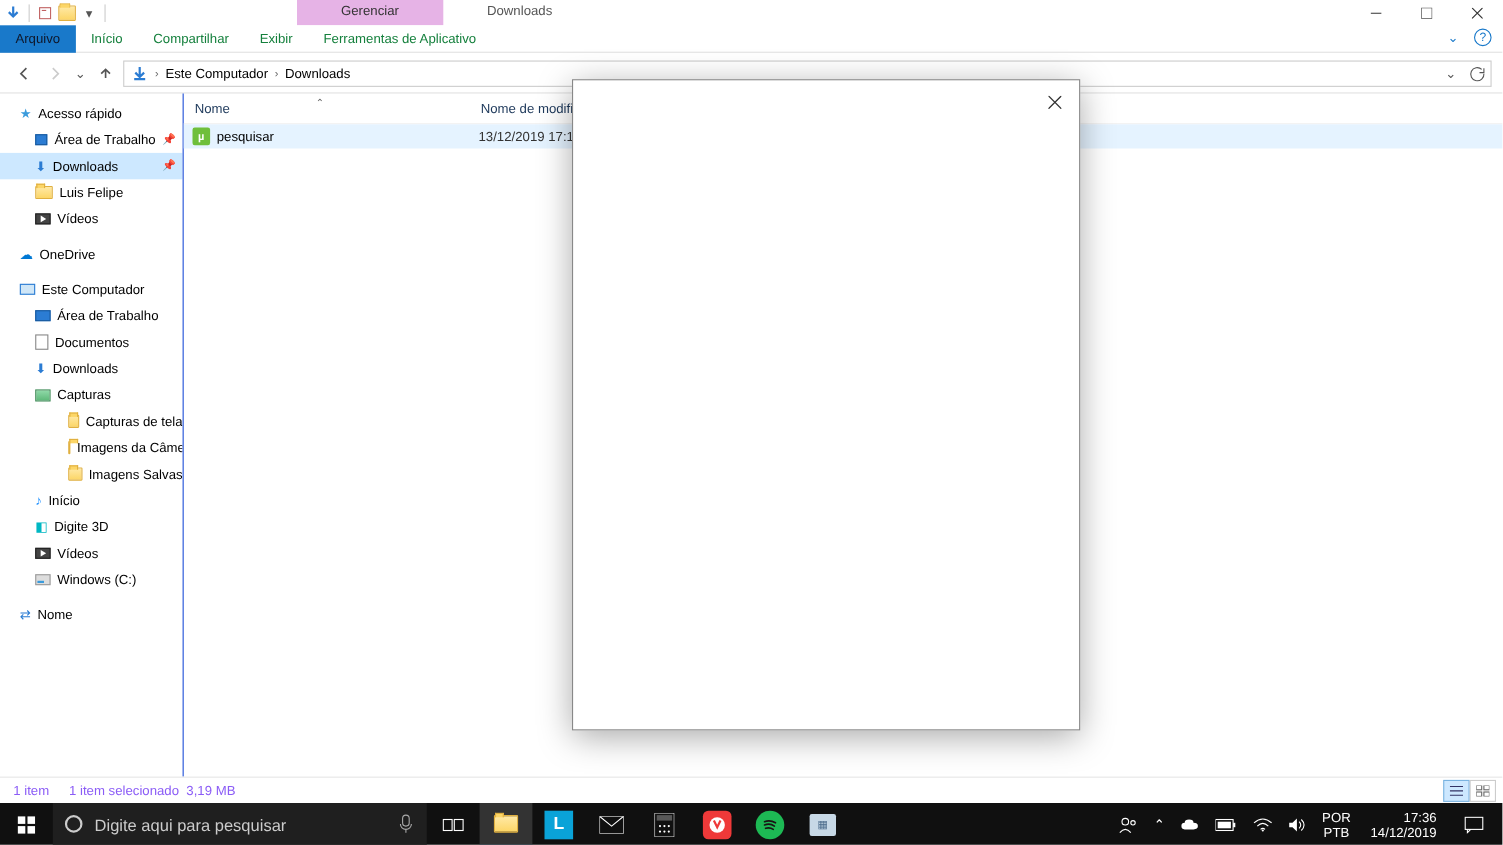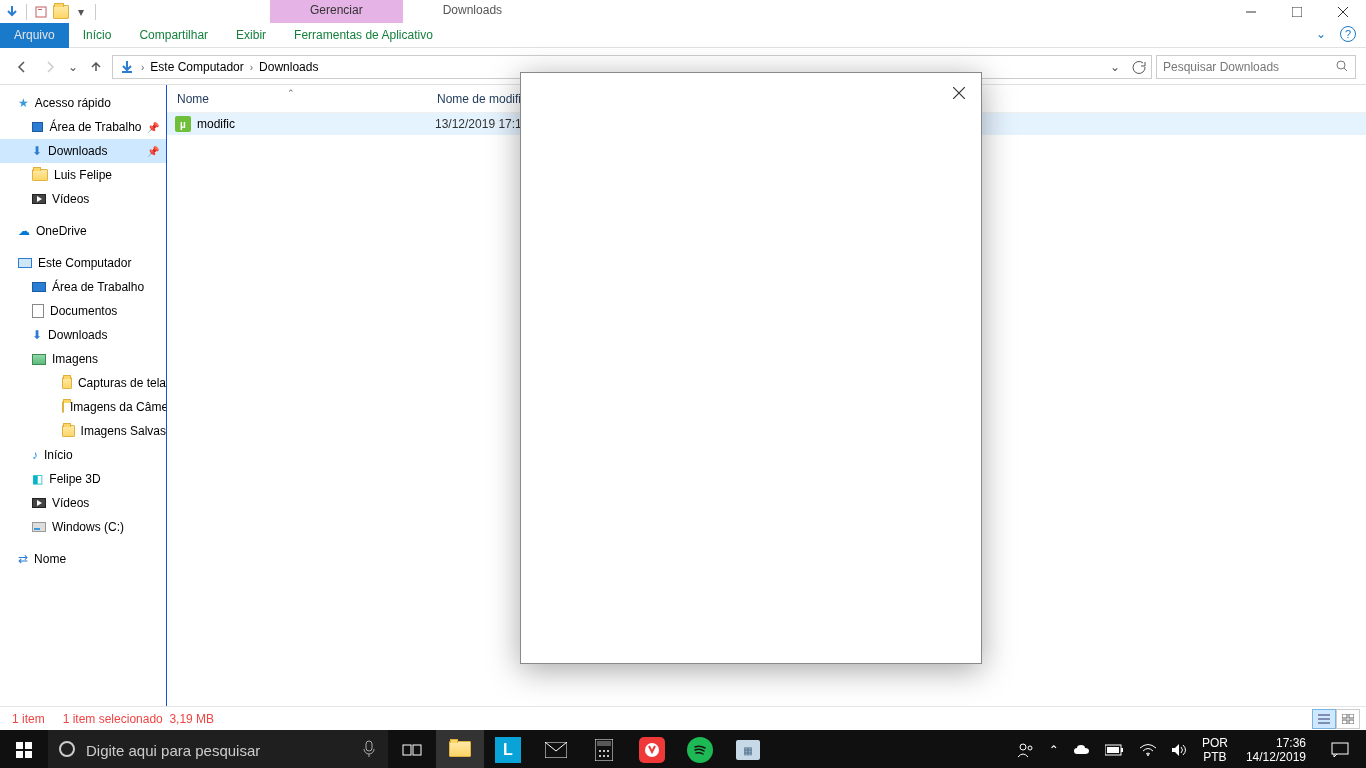--- a/index.html
+++ b/index.html
@@ -10,21 +10,21 @@
 .qat-sep{width:1px;height:16px;background:#ccc;margin:0 2px}
 .folder-ico{width:18px;height:14px;background:linear-gradient(#ffe9a6,#fcd667);border:1px solid #e0b040;border-radius:1px;position:relative}
 .folder-ico::before{content:"";position:absolute;top:-3px;left:0;width:8px;height:3px;background:#fcd667;border:1px solid #e0b040;border-bottom:none;border-radius:1px 1px 0 0}
 .title-tabs{position:absolute;left:270px;top:0;height:23px;display:flex}
 .title-tab{padding:3px 40px;font-size:12px;color:#555}
 .title-tab.manage{background:#e6b3e6;color:#333}
 .win-controls{position:absolute;right:0;top:0;display:flex}
 .win-btn{width:46px;height:23px;display:flex;align-items:center;justify-content:center;color:#555}
 .ribbon-tabs{height:25px;background:#fff;display:flex;align-items:center;position:relative;border-bottom:1px solid #e1e1e1}
 .rtab{padding:4px 14px;font-size:12px;color:#15803d;height:25px;display:flex;align-items:center}
-.rtab.file{background:#1979ca;color:#e5e5e5}
+.rtab.file{background:#1979ca;color:#0f172a}
 .ribbon-help{position:absolute;right:10px;top:3px;display:flex;gap:14px;color:#1979ca;align-items:center}
 .addr-row{height:30px;display:flex;align-items:center;padding:2px 10px;gap:4px;margin-top:4px}
 .nav-btn{width:24px;height:24px;display:flex;align-items:center;justify-content:center;color:#666}
 .nav-btn.disabled{color:#ccc}
 .addr-bar{flex:1;height:24px;border:1px solid #ccc;display:flex;align-items:center;padding:0 2px;position:relative}
 .addr-seg{display:flex;align-items:center;gap:4px;padding:0 4px;height:22px}
 .chev{color:#666;font-size:10px;padding:0 2px}
 .addr-dd{width:24px;height:22px;display:flex;align-items:center;justify-content:center;position:absolute;right:0}
 .search-box{width:200px;height:24px;border:1px solid #ccc;display:flex;align-items:center;padding:0 6px;color:#777;position:relative}
 .search-ico{position:absolute;right:6px}
@@ -39,21 +39,21 @@
 .content{flex:1;display:flex;flex-direction:column;border-left:1px solid #1d4ed8}
 .col-headers{height:28px;display:flex;align-items:center;border-bottom:1px solid #f0f0f0;color:#1e395b;font-size:12px}
 .col{padding:0 10px;position:relative}
 .col.name{width:260px}
 .col.date{width:140px}
 .col-sort{position:absolute;left:120px;top:-4px;font-size:9px;color:#666}
 .file-row{height:22px;display:flex;align-items:center;background:#e5f3ff}
 .file-row .name-cell{width:258px;display:flex;align-items:center;gap:6px;padding-left:8px}
 .file-row .date-cell{width:140px;padding-left:10px;color:#333}
 .ut-ico{width:16px;height:16px;background:#6fbf3b;border-radius:2px;display:flex;align-items:center;justify-content:center;color:#fff;font-size:10px;font-weight:bold}
-.status-bar{height:24px;border-top:1px solid #e5e5e5;display:flex;align-items:center;padding:0 12px;gap:18px;color:#ef4444;position:relative}
+.status-bar{height:24px;border-top:1px solid #e5e5e5;display:flex;align-items:center;padding:0 12px;gap:18px;color:#8b5cf6;position:relative}
 .view-toggles{position:absolute;right:6px;display:flex;gap:0}
 .view-tg{width:24px;height:20px;border:1px solid #ccc;display:flex;align-items:center;justify-content:center}
 .view-tg.active{background:#cde8ff;border-color:#7ab3e0}
 .taskbar{height:40px;background:#101010;display:flex;align-items:center;position:relative}
 .start{width:48px;height:40px;display:flex;align-items:center;justify-content:center;color:#fff}
 .search-tb{width:340px;height:40px;background:#1f1f1f;display:flex;align-items:center;padding:0 10px;color:#ccc;gap:10px;position:relative}
 .search-tb .mic{position:absolute;right:12px;color:#aaa}
 .tb-icons{display:flex;align-items:center;height:40px}
 .tb-btn{width:48px;height:40px;display:flex;align-items:center;justify-content:center;color:#fff}
 .tb-btn.active{background:#333;border-bottom:2px solid #76b9ed}
@@ -173,27 +173,20 @@
         <span>Downloads</span>
       </div>
     <div class="addr-dd" style="right:24px;color:#555">⌄</div>
     <div class="addr-dd">
         <svg width="14" height="14">
           <path d="M11 3a6 6 0 1 0 2 4" stroke="#555" fill="none"></path>
           <path d="M13 2v4h-4" stroke="#555" fill="none"></path>
         </svg>
       </div>
   </div>
-  <div class="search-box">
-    <span>Pesquisar Downloads</span>
-    <span class="search-ico"><svg width="14" height="14">
-          <circle cx="6" cy="6" r="4" stroke="#777" fill="none"></circle>
-          <path d="M9 9l3 3" stroke="#777"></path>
-        </svg></span>
-  </div>
 </div>
 
 <div class="body">
   <div class="nav-pane">
     <div class="tree-item">
         <span class="ico-star">★</span>
         <span>Acesso rápido</span>
       </div>
     <div class="tree-item sub">
         <span class="ico-desktop"></span>
@@ -230,41 +223,41 @@
     <div class="tree-item sub">
         <span class="ico-doc"></span>
         <span>Documentos</span>
       </div>
     <div class="tree-item sub">
         <span class="ico-dl">⬇</span>
         <span>Downloads</span>
       </div>
     <div class="tree-item sub">
         <span class="ico-img"></span>
-        <span>Imagens</span>
+        <span>Capturas</span>
       </div>
     <div class="tree-item sub2">
         <span class="ico-folder"></span>
         <span>Capturas de tela</span>
       </div>
     <div class="tree-item sub2">
         <span class="ico-folder"></span>
         <span>Imagens da Câme</span>
       </div>
     <div class="tree-item sub2">
         <span class="ico-folder"></span>
         <span>Imagens Salvas</span>
       </div>
     <div class="tree-item sub">
         <span class="ico-music">♪</span>
         <span>Início</span>
       </div>
     <div class="tree-item sub">
         <span class="ico-3d">◧</span>
-        <span>Felipe 3D</span>
+        <span>Digite 3D</span>
       </div>
     <div class="tree-item sub">
         <span class="ico-video"></span>
         <span>Vídeos</span>
       </div>
     <div class="tree-item sub">
         <span class="ico-disk"></span>
         <span>Windows (C:)</span>
       </div>
     <div class="tree-spacer"></div>
@@ -275,21 +268,21 @@
   </div>
 
   <div class="content">
     <div class="col-headers">
       <div class="col name"><span>Nome</span><span class="col-sort">⌃</span></div>
       <div class="col date"><span>Nome de modific</span></div>
     </div>
     <div class="file-row">
       <div class="name-cell">
         <span class="ut-ico">µ</span>
-        <span>modific</span>
+        <span>pesquisar</span>
       </div>
       <div class="date-cell">13/12/2019 17:1</div>
     </div>
   </div>
 </div>
 
 <div class="status-bar">
   <span>1 item</span>
   <span><span>1 item selecionado</span>&nbsp;&nbsp;<span>3,19 MB</span></span>
   <div class="view-toggles">

